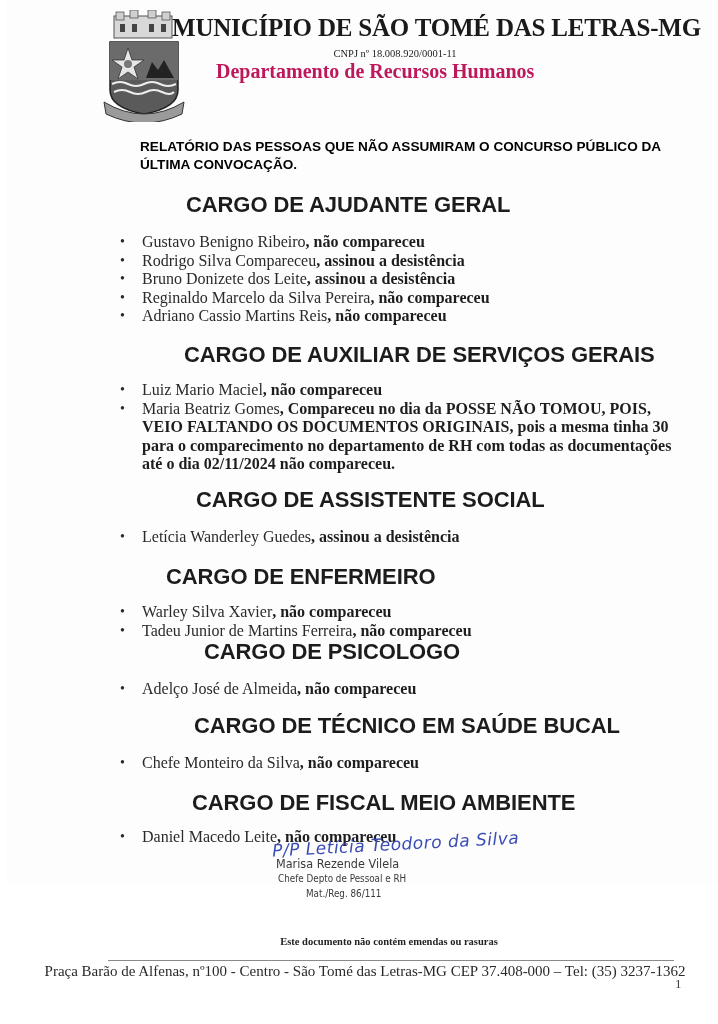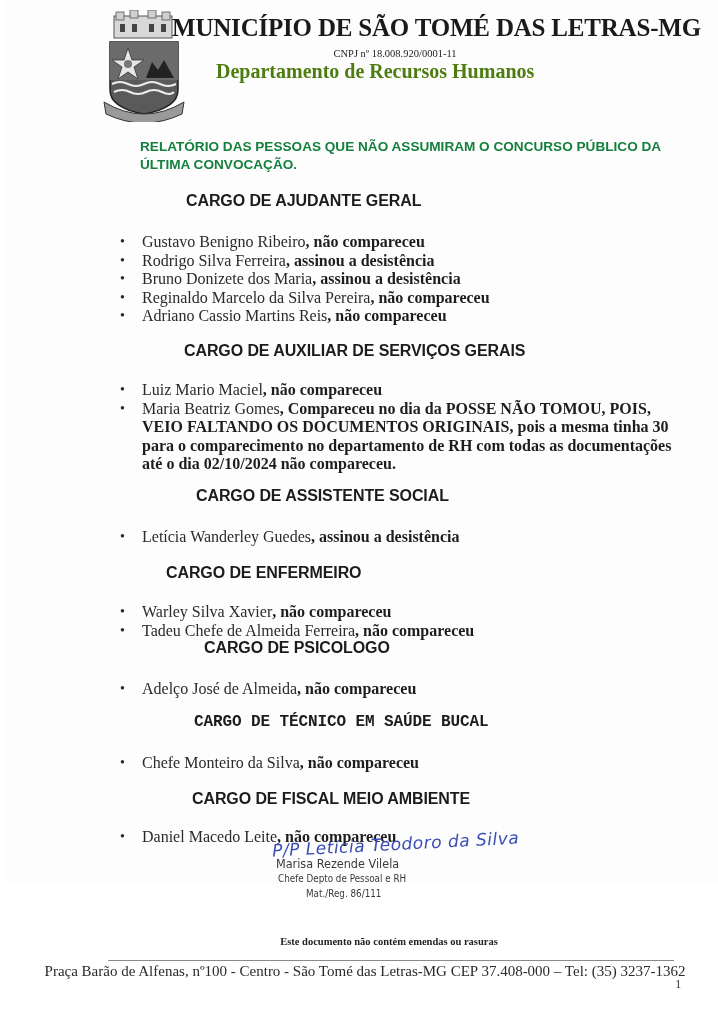--- a/index.html
+++ b/index.html
@@ -3,23 +3,23 @@
   <meta charset="utf-8">
   <style>
     html, body { margin: 0; padding: 0; background: #ffffff; }
     body { width: 718px; height: 1024px; position: relative; overflow: hidden; color: #1f1f1f; }
     .page { position: absolute; left: 6px; top: 0; width: 718px; height: 884px; background: #fdfdfd; }
 
     
     .crest { position: absolute; left: 96px; top: 10px; width: 84px; height: 112px; }
     .hdr-title { position: absolute; left: 166px; top: 14px; font-family: "Liberation Serif", serif; font-weight: bold; font-size: 25px; letter-spacing: -0.2px; color: #1a1a1a; white-space: nowrap; }
     .hdr-cnpj { position: absolute; left: 0; width: 718px; top: 48px; padding-left: 60px; box-sizing: border-box; text-align: center; font-family: "Liberation Serif", serif; font-weight: normal; font-size: 10.5px; color: #222; }
-    .hdr-dept { position: absolute; left: 210px; top: 60px; font-family: "Liberation Serif", serif; font-weight: bold; font-size: 20px; color: #4d7c0f; white-space: nowrap; }
-    .intro { position: absolute; left: 134px; top: 138px; width: 540px; font-family: "Liberation Sans", sans-serif; font-weight: bold; font-size: 13.6px; line-height: 18px; color: #15803d; }
-    .cargo { position: absolute; font-family: "Liberation Sans", sans-serif; font-weight: bold; font-size: 16px; color: #1c1c1c; white-space: nowrap; letter-spacing: -0.1px; }
+    .hdr-dept { position: absolute; left: 210px; top: 60px; font-family: "Liberation Serif", serif; font-weight: bold; font-size: 20px; color: #be185d; white-space: nowrap; }
+    .intro { position: absolute; left: 134px; top: 138px; width: 540px; font-family: "Liberation Sans", sans-serif; font-weight: bold; font-size: 13.6px; line-height: 18px; color: #000000; }
+    .cargo { position: absolute; font-family: "Liberation Sans", sans-serif; font-weight: bold; font-size: 22px; color: #1c1c1c; white-space: nowrap; letter-spacing: -0.1px; }
     ul.list { position: absolute; left: 112px; margin: 0; padding: 0; list-style: none; width: 570px; font-family: "Liberation Serif", serif; font-size: 16px; line-height: 18.6px; color: #2a2a2a; }
     ul.list li { position: relative; padding-left: 24px; }
     ul.list li::before { content: "•"; position: absolute; left: 2px; top: 0; font-size: 14px; color: #2a2a2a; }
     .name { font-weight: normal; }
     .status { font-weight: bold; font-family: "Liberation Serif", serif; color: #1d1d1d; }
 
     
     .sig-hand { position: absolute; left: 266px; top: 834px; font-family: "DejaVu Sans", sans-serif; font-style: italic; font-size: 17px; color: #3a4db5; white-space: nowrap; letter-spacing: 0.5px; transform: rotate(-3deg); }
     .sig-name { position: absolute; left: 270px; top: 856px; font-family: "DejaVu Sans", sans-serif; font-size: 12.5px; color: #3a3a3a; white-space: nowrap; transform: scaleX(0.9); transform-origin: left; }
     .sig-role { position: absolute; left: 272px; top: 873px; font-family: "DejaVu Sans", sans-serif; font-size: 10px; color: #3a3a3a; white-space: nowrap; transform: scaleX(0.88); transform-origin: left; }
@@ -64,49 +64,49 @@
 
   <div class="hdr-title">MUNICÍPIO DE SÃO TOMÉ DAS LETRAS-MG</div>
   <div class="hdr-cnpj">CNPJ nº 18.008.920/0001-11</div>
   <div class="hdr-dept">Departamento de Recursos Humanos</div>
 
   <div class="intro">RELATÓRIO DAS PESSOAS QUE NÃO ASSUMIRAM O CONCURSO PÚBLICO DA ÚLTIMA CONVOCAÇÃO.</div>
 
   <div class="cargo" style="left:180px; top:192px;">CARGO DE AJUDANTE GERAL</div>
   <ul class="list" style="top:233px;">
     <li><span class="name">Gustavo Benigno Ribeiro</span><b class="status">, </b><span class="status">não compareceu</span></li>
-    <li><span class="name">Rodrigo Silva Ferreira</span><b class="status">, </b><span class="status">assinou a desistência</span></li>
-    <li><span class="name">Bruno Donizete dos Maria</span><b class="status">, </b><span class="status">assinou a desistência</span></li>
+    <li><span class="name">Rodrigo Silva Compareceu</span><b class="status">, </b><span class="status">assinou a desistência</span></li>
+    <li><span class="name">Bruno Donizete dos Leite</span><b class="status">, </b><span class="status">assinou a desistência</span></li>
     <li><span class="name">Reginaldo Marcelo da Silva Pereira</span><b class="status">, </b><span class="status">não compareceu</span></li>
     <li><span class="name">Adriano Cassio Martins Reis</span><b class="status">, </b><span class="status">não compareceu</span></li>
   </ul>
 
   <div class="cargo" style="left:178px; top:342px;">CARGO DE AUXILIAR DE SERVIÇOS GERAIS</div>
   <ul class="list" style="top:381px;">
     <li><span class="name">Luiz Mario Maciel</span><b class="status">, </b><span class="status">não compareceu</span></li>
-    <li><span class="name">Maria Beatriz Gomes</span><b class="status">, </b><span class="status">Compareceu no dia da POSSE NÃO TOMOU, POIS, VEIO FALTANDO OS DOCUMENTOS ORIGINAIS, pois a mesma tinha 30 para o comparecimento no departamento de RH com todas as documentações até o dia 02/10/2024 não compareceu.</span></li>
+    <li><span class="name">Maria Beatriz Gomes</span><b class="status">, </b><span class="status">Compareceu no dia da POSSE NÃO TOMOU, POIS, VEIO FALTANDO OS DOCUMENTOS ORIGINAIS, pois a mesma tinha 30 para o comparecimento no departamento de RH com todas as documentações até o dia 02/11/2024 não compareceu.</span></li>
   </ul>
 
   <div class="cargo" style="left:190px; top:487px;">CARGO DE ASSISTENTE SOCIAL</div>
   <ul class="list" style="top:528px;">
     <li><span class="name">Letícia Wanderley Guedes</span><b class="status">, </b><span class="status">assinou a desistência</span></li>
   </ul>
 
   <div class="cargo" style="left:160px; top:564px;">CARGO DE ENFERMEIRO</div>
   <ul class="list" style="top:603px;">
     <li><span class="name">Warley Silva Xavier</span><b class="status">, </b><span class="status">não compareceu</span></li>
-    <li><span class="name">Tadeu Chefe de Almeida Ferreira</span><b class="status">, </b><span class="status">não compareceu</span></li>
+    <li><span class="name">Tadeu Junior de Martins Ferreira</span><b class="status">, </b><span class="status">não compareceu</span></li>
   </ul>
 
   <div class="cargo" style="left:198px; top:639px;">CARGO DE PSICOLOGO</div>
   <ul class="list" style="top:680px;">
     <li><span class="name">Adelço José de Almeida</span><b class="status">, </b><span class="status">não compareceu</span></li>
   </ul>
 
-  <div class="cargo" style="left:188px; top:713px;font-family:Liberation Mono, monospace;">CARGO DE TÉCNICO EM SAÚDE BUCAL</div>
+  <div class="cargo" style="left:188px; top:713px;">CARGO DE TÉCNICO EM SAÚDE BUCAL</div>
   <ul class="list" style="top:754px;">
     <li><span class="name">Chefe Monteiro da Silva</span><b class="status">, </b><span class="status">não compareceu</span></li>
   </ul>
 
   <div class="cargo" style="left:186px; top:790px;text-align:right;">CARGO DE FISCAL MEIO AMBIENTE</div>
   <ul class="list" style="top:828px;">
     <li><span class="name">Daniel Macedo Leite</span><b class="status">, </b><span class="status">não compareceu</span></li>
   </ul>
 
   <div class="sig-hand">P/P Letícia Teodoro da Silva</div>

